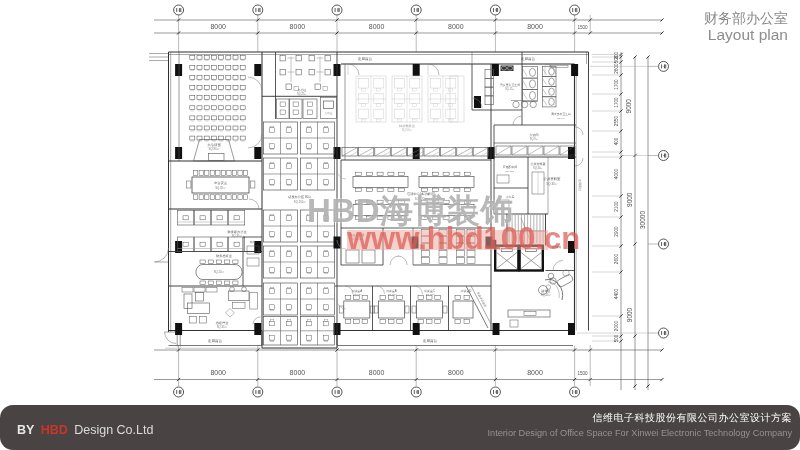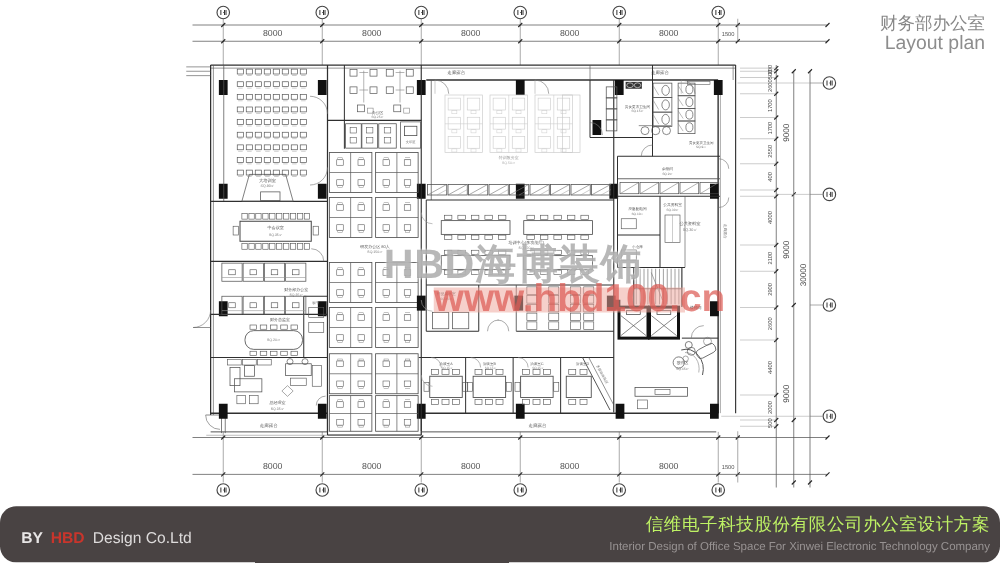--- a/index.html
+++ b/index.html
@@ -5,21 +5,21 @@
 *{box-sizing:border-box;}
 .page{position:relative;width:800px;height:450px;font-family:"Liberation Sans", sans-serif;}
 .title{position:absolute;top:11px;right:12px;text-align:right;color:#878787;}
 .title .cn{font-size:14px;letter-spacing:0px;line-height:15px;}
 .title .en{font-size:15.5px;margin-top:0px;color:#8d8d8d;}
 .footer{position:absolute;left:0;top:405px;width:800px;height:45px;background:#494343;border-radius:13px;}
 .footer .left{position:absolute;left:17px;top:18px;font-size:12.5px;color:#e8e6e6;font-weight:bold;}
 .footer .left .red{color:#c8352c;padding:0 3px;}
 .footer .left .reg{font-weight:normal;color:#dddbdb;}
 .footer .right{position:absolute;right:8px;top:6px;text-align:right;}
-.footer .right .cn{font-size:14px;color:#bef264;letter-spacing:0.5px;}
+.footer .right .cn{font-size:10px;color:#ffffff;letter-spacing:0.5px;}
 .footer .right .en{font-size:9.2px;color:#979292;margin-top:3px;}
 .wm{position:absolute;left:0;top:0;width:755px;height:450px;pointer-events:none;}
 .wm .big{position:absolute;left:307px;top:189px;font-size:33px;font-weight:bold;color:rgba(140,140,140,0.62);letter-spacing:0.5px;text-shadow:0 0 2px rgba(255,255,255,0.9);}
 .wm .red{position:absolute;left:301px;top:229.5px;width:201px;height:20px;background:rgba(238,164,156,0.52);font-size:31px;line-height:18px;font-weight:bold;color:rgba(220,92,84,0.72);letter-spacing:0px;text-align:left;margin-left:46px;}
 </style></head>
 <body>
 <div class="page">
 <svg width="800" height="450" viewBox="0 0 800 450">
 <line x1="154.0" y1="20.0" x2="662.0" y2="20.0" stroke="#555555" stroke-width="0.6"></line>
 <line x1="154.0" y1="33.0" x2="662.0" y2="33.0" stroke="#555555" stroke-width="0.6"></line>

